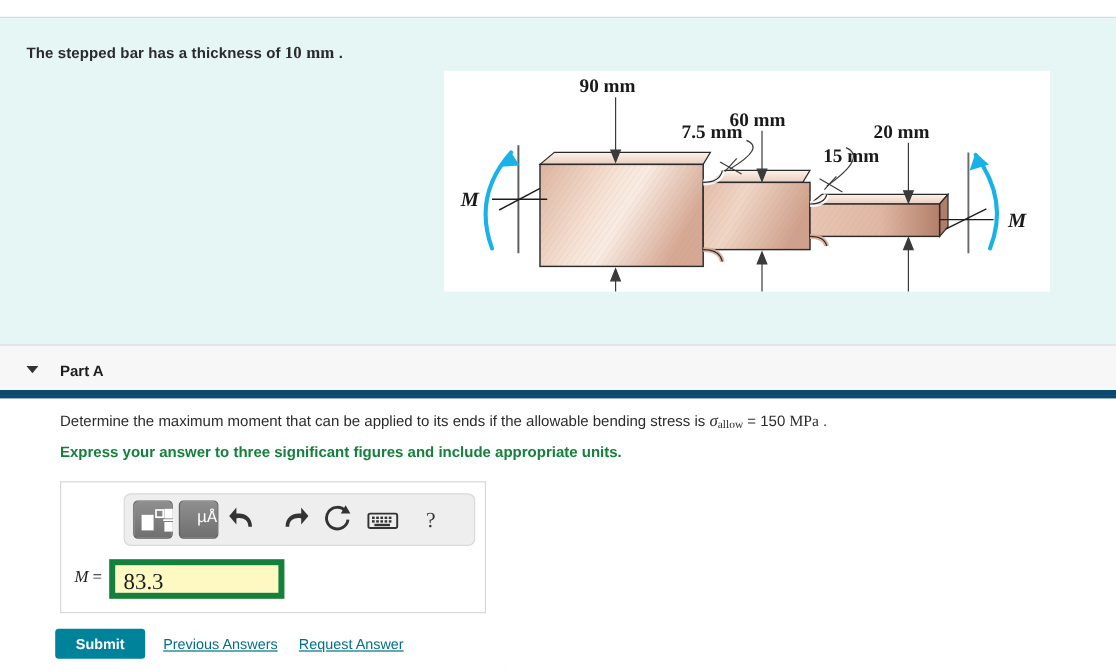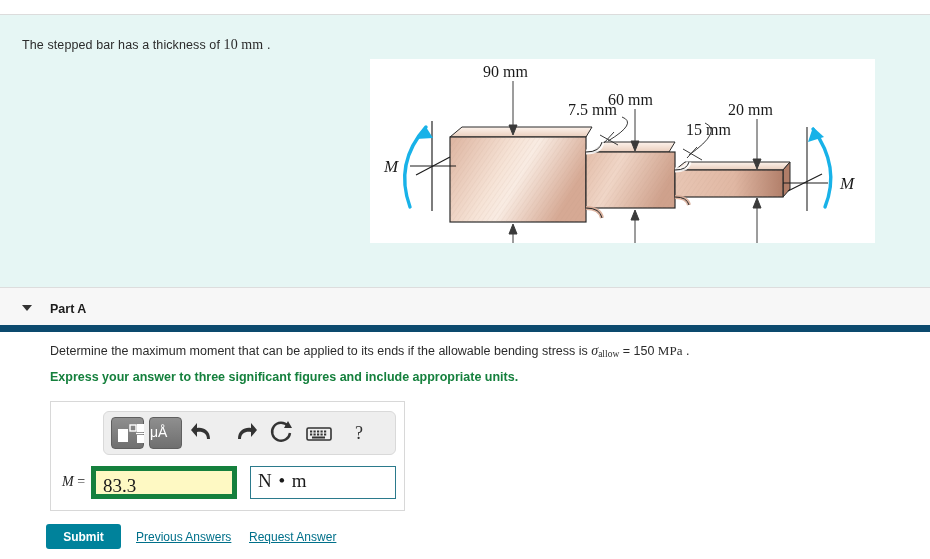--- a/index.html
+++ b/index.html
@@ -19,20 +19,21 @@
   
   #problem-panel {
     position: absolute;
     left: 0;
     top: 14px;
     width: 930px;
     height: 284px;
     background: #e6f6f4;
     border-top: 1px solid #dcdcdc;
     box-sizing: border-box;
+    font-weight: bold;
   }
   #problem-text {
     position: absolute;
     left: 22px;
     top: 22px;
     font-size: 12.5px;
     color: #2b2b2b;
     letter-spacing: 0.1px;
   }
   #problem-text .mathunit {
@@ -146,23 +147,23 @@
     background: linear-gradient(#8f8f8f, #6f6f6f);
     border: 1px solid #5f5f5f;
     box-sizing: border-box;
   }
   #tool-template { left: 7px; }
   #tool-unit { left: 45px; }
   #tool-unit span {
     position: absolute;
     left: 0; right: 0;
     top: 6px;
-    text-align: left;
+    text-align: right;
     color: #ffffff;
-    font-family: Liberation Sans, sans-serif;
+    font-family: Liberation Mono, monospace;
     font-size: 14px;
   }
   .icon-btn {
     position: absolute;
     top: 5px;
     width: 30px;
     height: 32px;
     text-align: center;
     color: #333333;
   }
@@ -453,20 +454,17 @@
   </div>
 
   <div id="answer-label">
     <i>M</i><span> =</span>
   </div>
 
   <div id="value-field">
     <span>83.3</span>
   </div>
 
-  <div id="unit-field">
-    <span>N • m</span>
-  </div>
 </div>
 
 <button id="submit-button">Submit</button>
 <span class="foot-link" id="prev-answers-link">Previous Answers</span>
 <span class="foot-link" id="request-answer-link">Request Answer</span>
 
 </body></html>

